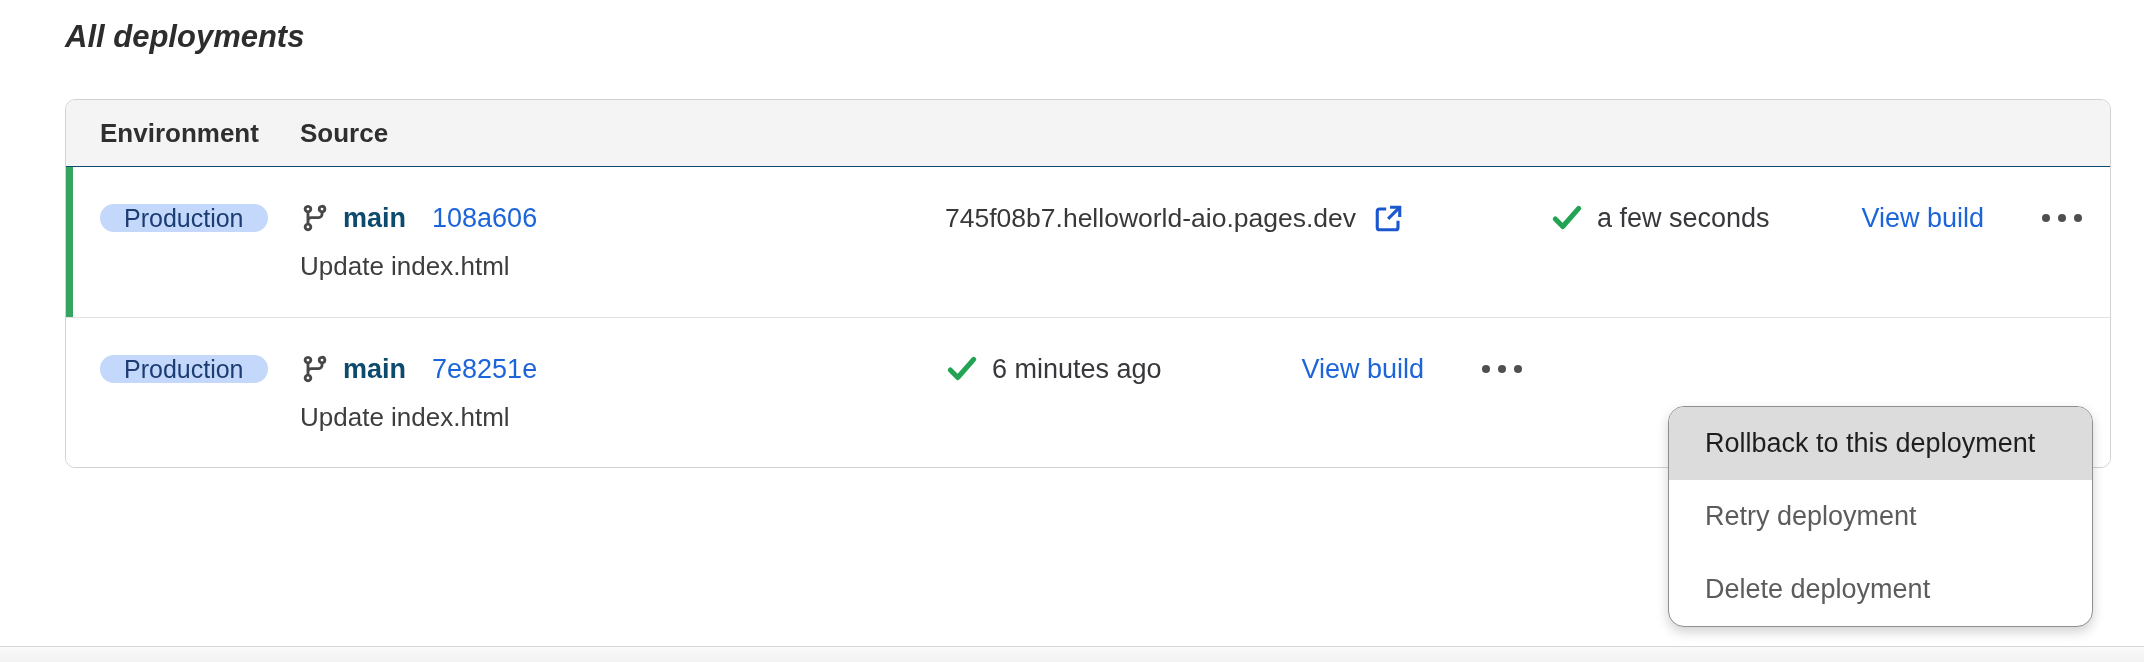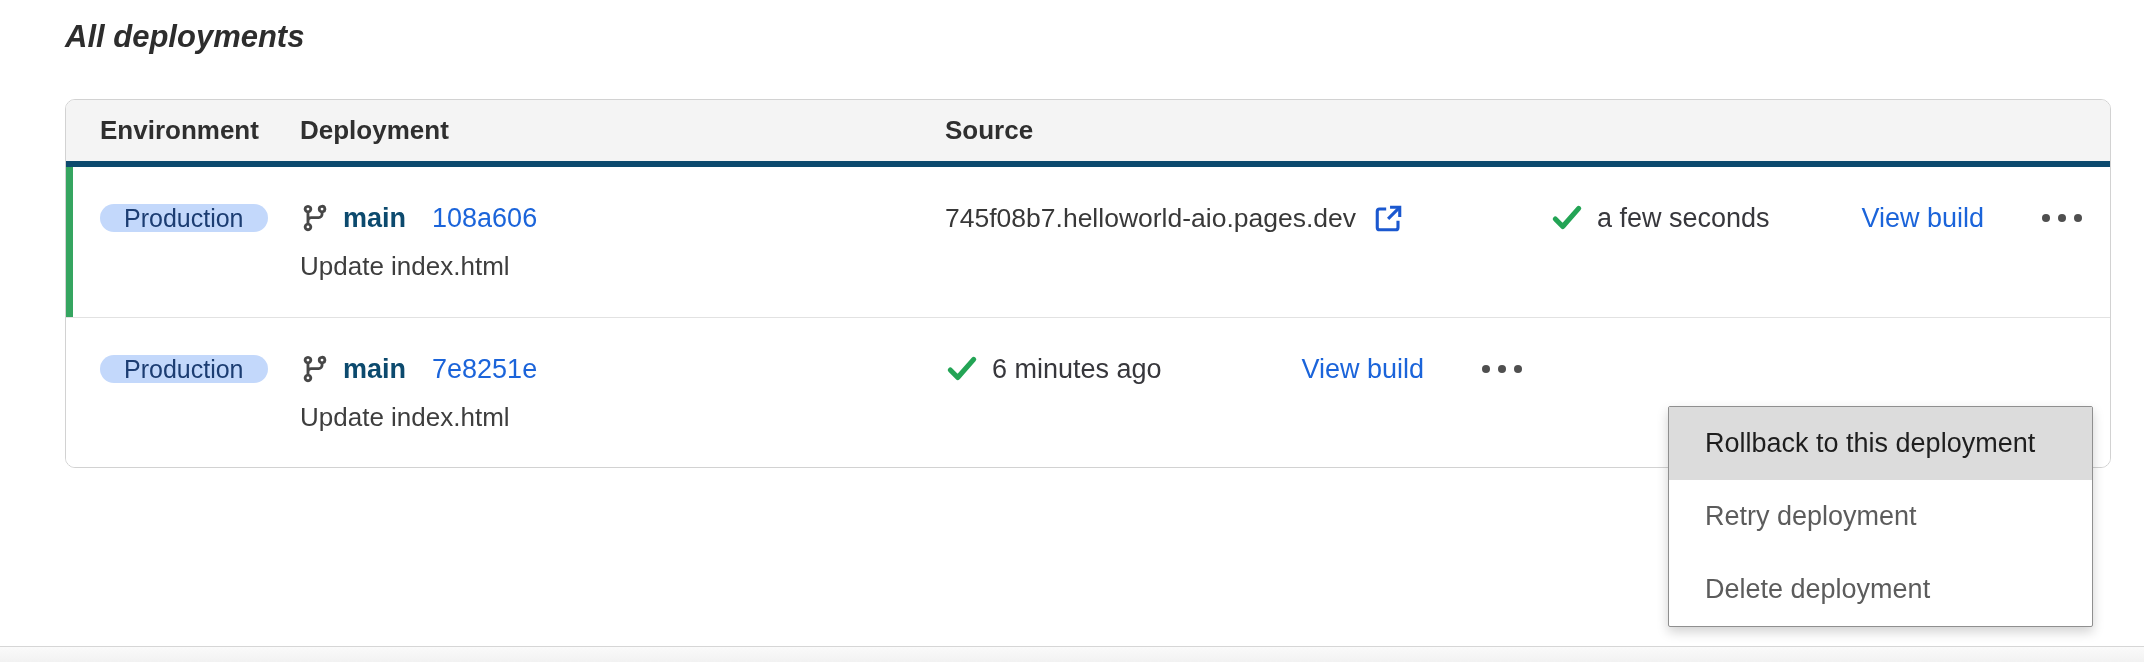--- a/index.html
+++ b/index.html
@@ -31,21 +31,21 @@
     background: #fff;
     overflow: hidden;
   }
   .thead {
     display: grid;
     grid-template-columns: 200px 645px 605px 1fr;
     padding-left: 34px;
     height: 67px;
     align-items: center;
     background: #f4f4f4;
-    border-bottom: 6px solid #0c4a6e;
+    border-bottom: 1px solid #0c4a6e;
     font-size: 26px;
     font-weight: 600;
     color: #2f2f2f;
   }
   .row {
     position: relative;
     display: grid;
     grid-template-columns: 200px 645px 605px 1fr;
     padding: 28px 0 30px 34px;
     min-height: 150px;
@@ -106,21 +106,21 @@
     background: #4f4f4f;
   }
 
   
   .context-menu {
     position: absolute;
     left: 1668px; top: 406px;
     width: 425px;
     background: #ffffff;
     border: 1px solid #8f8f8f;
-    border-radius: 2px;
+    border-radius: 16px;
     box-shadow: 0 5px 12px rgba(0,0,0,0.18);
     overflow: hidden;
     z-index: 10;
   }
   .menu-item {
     height: 73px;
     display: flex;
     align-items: center;
     padding: 0 36px;
     font-size: 27px;
@@ -144,21 +144,20 @@
   }
 </style>
 </head>
 <body>
 
 <h1 class="page-title">All deployments</h1>
 
 <section class="deploy-table">
   <div class="thead">
     <div>Environment</div>
-    <div>Deployment</div>
     <div>Source</div>
   </div>
 
   <div class="row current">
     <div class="cell">
       <div class="line1">
         <span class="badge">Production</span>
       </div>
     </div>
     <div class="cell">

